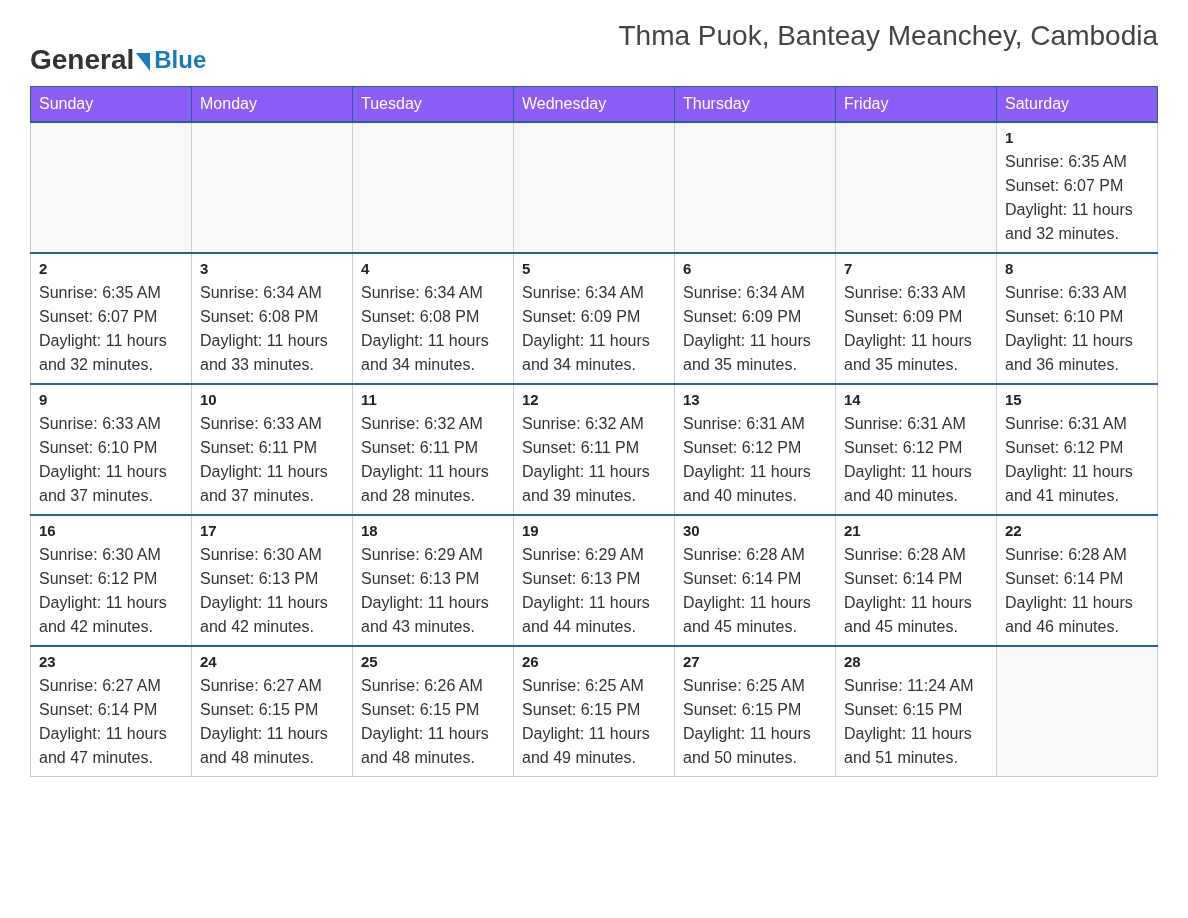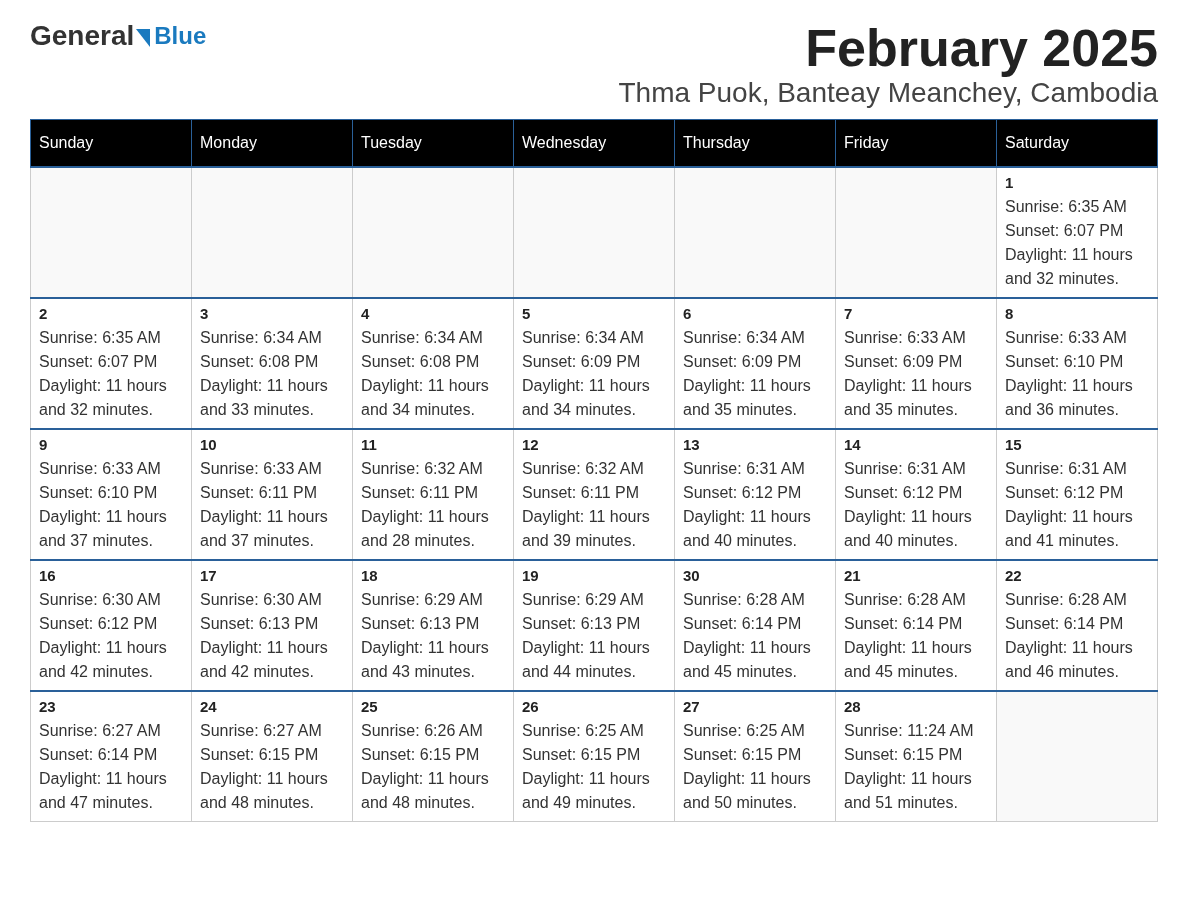--- a/index.html
+++ b/index.html
@@ -13,20 +13,21 @@
     .header {
       display: flex;
       justify-content: space-between;
       align-items: flex-start;
       margin-bottom: 10px;
     }
     .logo {
       display: flex;
       flex-direction: column;
       align-items: flex-start;
+      margin-top: 24px;
     }
     .logo-text {
       display: flex;
       align-items: center;
     }
     .logo-general {
       font-size: 28px;
       font-weight: bold;
       color: #333;
     }
@@ -58,25 +59,25 @@
     .location-subtitle {
       font-size: 28px;
       color: #444;
     }
     .calendar {
       width: 100%;
       border-collapse: collapse;
       margin-top: 10px;
     }
     .calendar th {
-      background-color: #000000;
+      background-color: #8b5cf6;
       color: #fff;
       font-size: 16px;
       font-weight: normal;
-      padding: 14px 8px;
+      padding: 8px 8px;
       text-align: left;
       border: 1px solid #2a6099;
     }
     .calendar td {
       vertical-align: top;
       border: 1px solid #ccc;
       padding: 6px 8px;
       width: calc(100% / 7);
       min-height: 110px;
       height: 110px;
@@ -107,21 +108,20 @@
 
 <div class="header">
   <div class="logo">
     <div class="logo-text">
       <span class="logo-general">General</span>
       <span class="logo-blue-arrow"></span>
       <span class="logo-blue">Blue</span>
     </div>
   </div>
   <div class="title-section">
-    <div class="month-title">February 2025</div>
     <div class="location-subtitle">Thma Puok, Banteay Meanchey, Cambodia</div>
   </div>
 </div>
 
 <table class="calendar">
   <thead>
     <tr>
     <th>Sunday</th>
         <th>Monday</th>
         <th>Tuesday</th>

